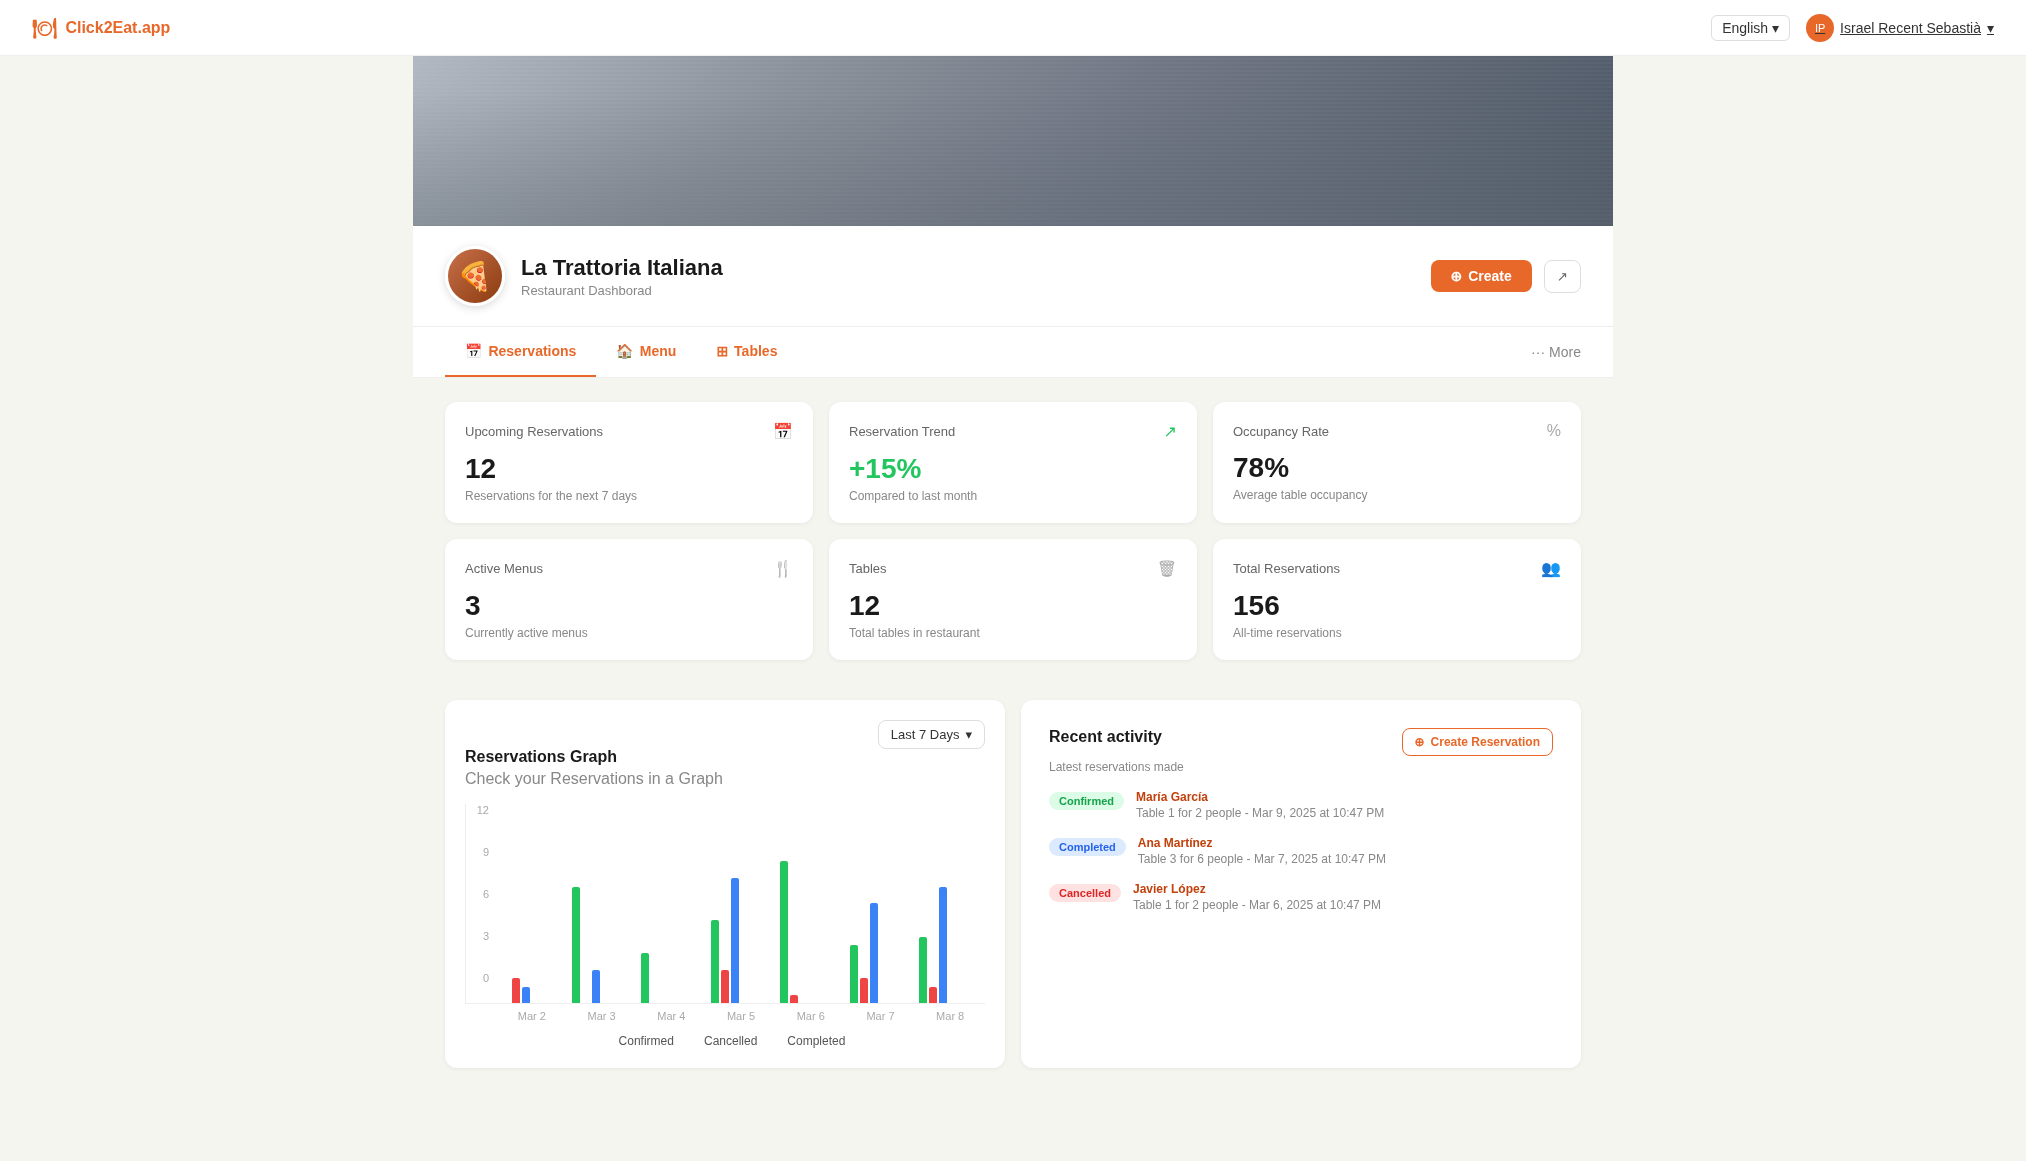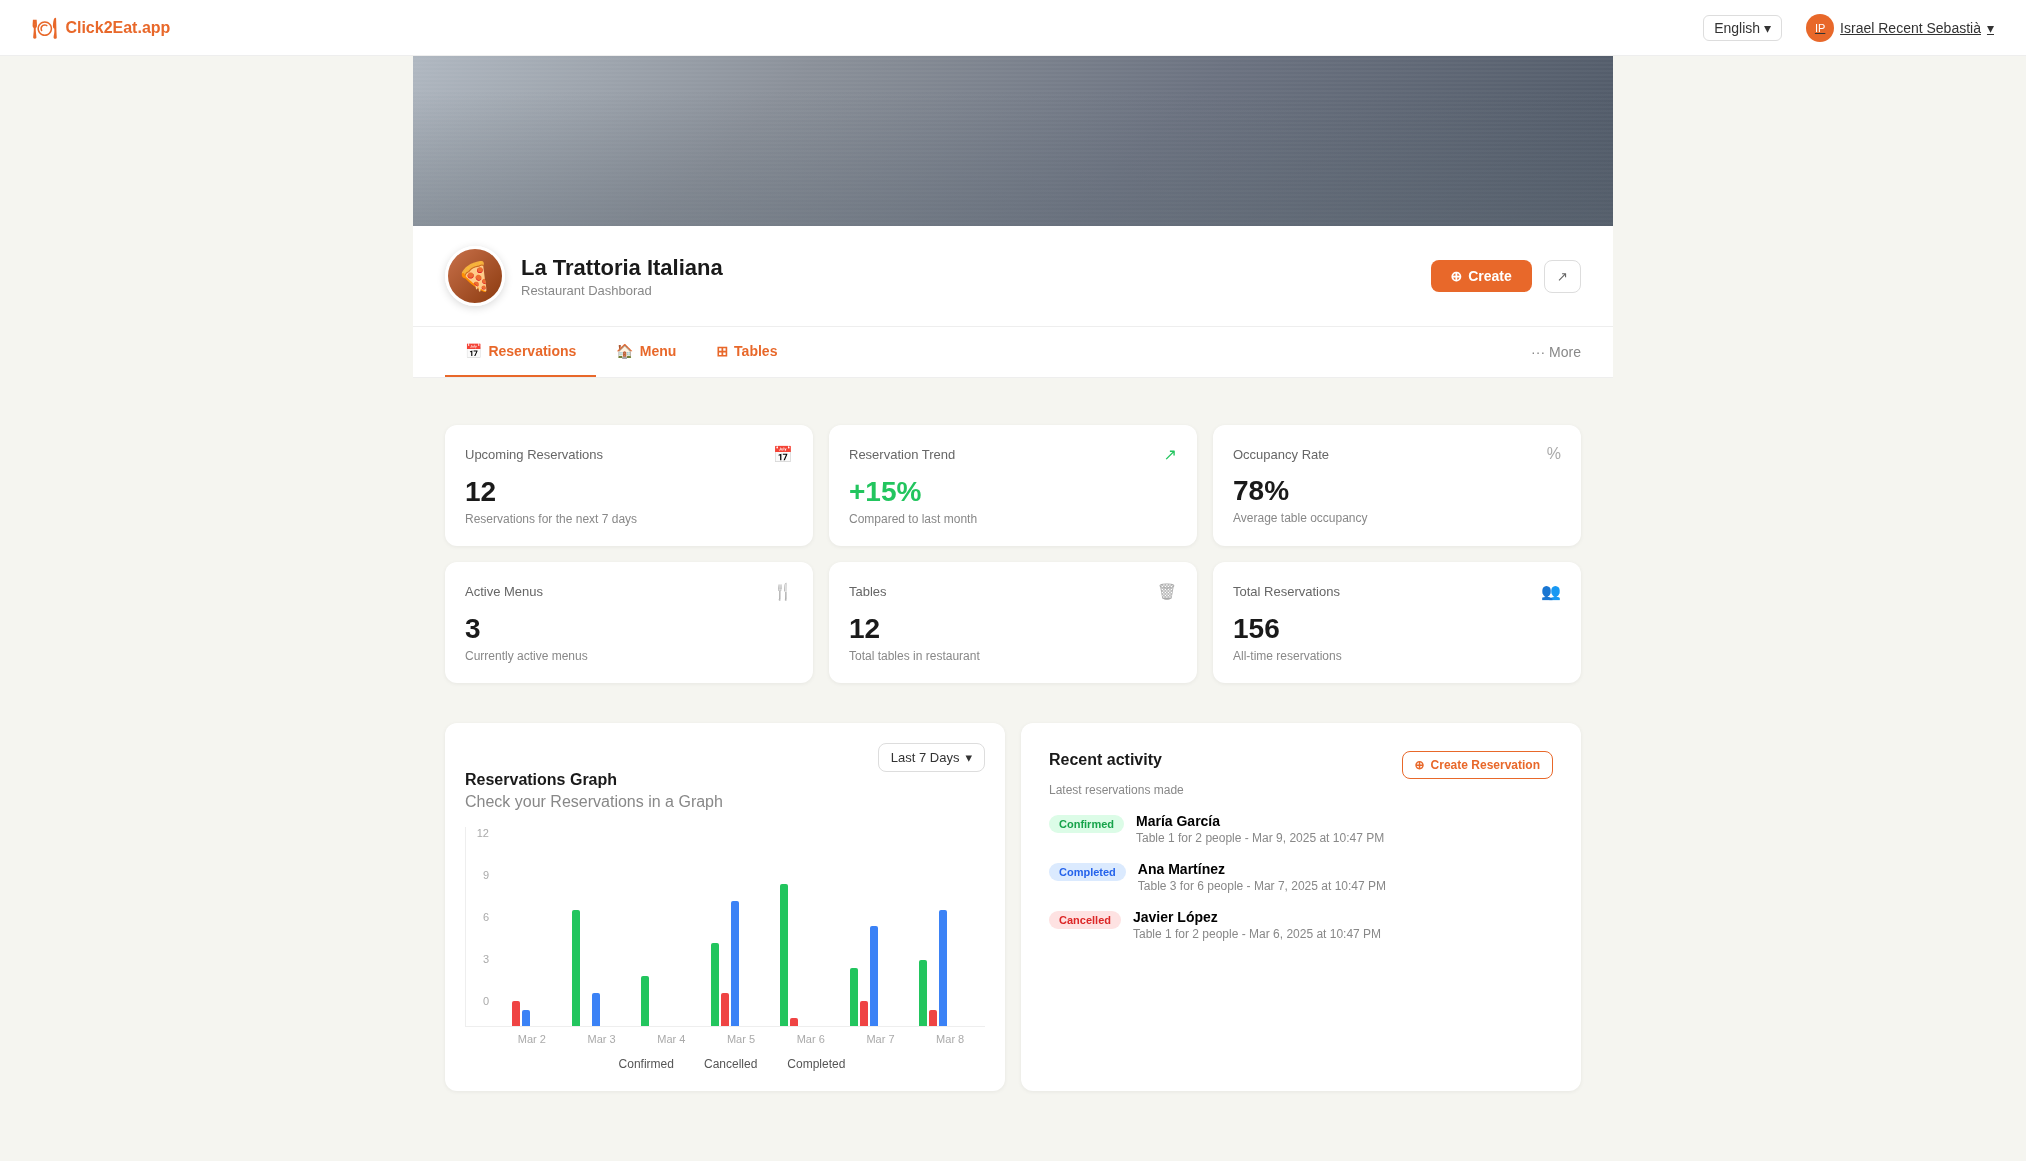--- a/index.html
+++ b/index.html
@@ -6,21 +6,21 @@
     body { font-family: -apple-system, BlinkMacSystemFont, 'Segoe UI', sans-serif; background: #f5f5f0; color: #333; }
 
     
     .navbar {
       display: flex; align-items: center; justify-content: space-between;
       background: #fff; padding: 0 32px; height: 56px;
       border-bottom: 1px solid #eee; position: sticky; top: 0; z-index: 100;
     }
     .navbar-brand { display: flex; align-items: center; gap: 8px; color: #e8682a; font-weight: 700; font-size: 16px; }
     .navbar-brand-icon { font-size: 20px; }
-    .navbar-right { display: flex; align-items: center; gap: 24px; padding-left: 26px; }
+    .navbar-right { display: flex; align-items: center; gap: 16px; padding-left: 26px; }
     .lang-selector { display: flex; align-items: center; gap: 4px; cursor: pointer; font-size: 14px; color: #333; border: 1px solid #ddd; border-radius: 6px; padding: 4px 10px; }
     .user-menu { display: flex; align-items: center; gap: 6px; cursor: pointer; font-size: 14px; color: #333; text-decoration: underline; }
     .user-avatar { width: 28px; height: 28px; border-radius: 50%; background: #e8682a; display: flex; align-items: center; justify-content: center; color: #fff; font-size: 11px; }
 
     
     .main { max-width: 1200px; margin: 0 auto; }
 
     
     .hero-banner {
       width: 100%; height: 170px; background: linear-gradient(135deg, #b0b8c1 0%, #8a9099 30%, #6b7280 60%, #4b5563 100%);
@@ -71,21 +71,21 @@
     .nav-tab {
       display: flex; align-items: center; gap: 6px; padding: 16px 20px;
       font-size: 14px; color: #e8682a; font-weight: 600; cursor: pointer;
       border-bottom: 2px solid transparent; text-decoration: none;
     }
     .nav-tab.active { border-bottom-color: #e8682a; }
     .nav-tab-icon { font-size: 14px; }
     .nav-more { display: flex; align-items: center; gap: 4px; padding: 16px 0; font-size: 14px; color: #888; cursor: pointer; }
 
     
-    .stats-section { padding: 24px 32px 16px; margin-top: 23px; }
+    .stats-section { padding: 24px 32px 16px; }
     .stats-grid { display: grid; grid-template-columns: repeat(3, 1fr); gap: 16px; }
     .stat-card {
       background: #fff; border-radius: 12px; padding: 20px;
       box-shadow: 0 1px 4px rgba(0,0,0,0.06);
     }
     .stat-card-header { display: flex; align-items: center; justify-content: space-between; margin-bottom: 12px; }
     .stat-card-label { font-size: 13px; color: #666; font-weight: 500; }
     .stat-card-icon { font-size: 16px; color: #aaa; }
     .stat-card-value { font-size: 28px; font-weight: 700; color: #1a1a1a; margin-bottom: 4px; }
     .stat-card-value.green { color: #22c55e; }
@@ -138,21 +138,21 @@
     .activity-item { display: flex; align-items: flex-start; gap: 12px; }
     .status-badge {
       border-radius: 20px; padding: 3px 10px; font-size: 11px; font-weight: 600;
       white-space: nowrap; margin-top: 2px;
     }
     .badge-confirmed { background: #dcfce7; color: #16a34a; }
     .badge-pending { background: #fef9c3; color: #ca8a04; }
     .badge-completed { background: #dbeafe; color: #2563eb; }
     .badge-cancelled { background: #fee2e2; color: #dc2626; }
     .activity-info { flex: 1; }
-    .activity-name { font-size: 14px; font-weight: 600; color: #000000; }
+    .activity-name { font-size: 12px; font-weight: 600; color: #c2410c; }
     .activity-detail { font-size: 12px; color: #888; margin-top: 2px; }
   </style>
 </head>
 <body>
 
 <nav class="navbar">
   <div class="navbar-brand">
     <span class="navbar-brand-icon">🍽</span>
     <span>Click2Eat.app</span>
   </div>

